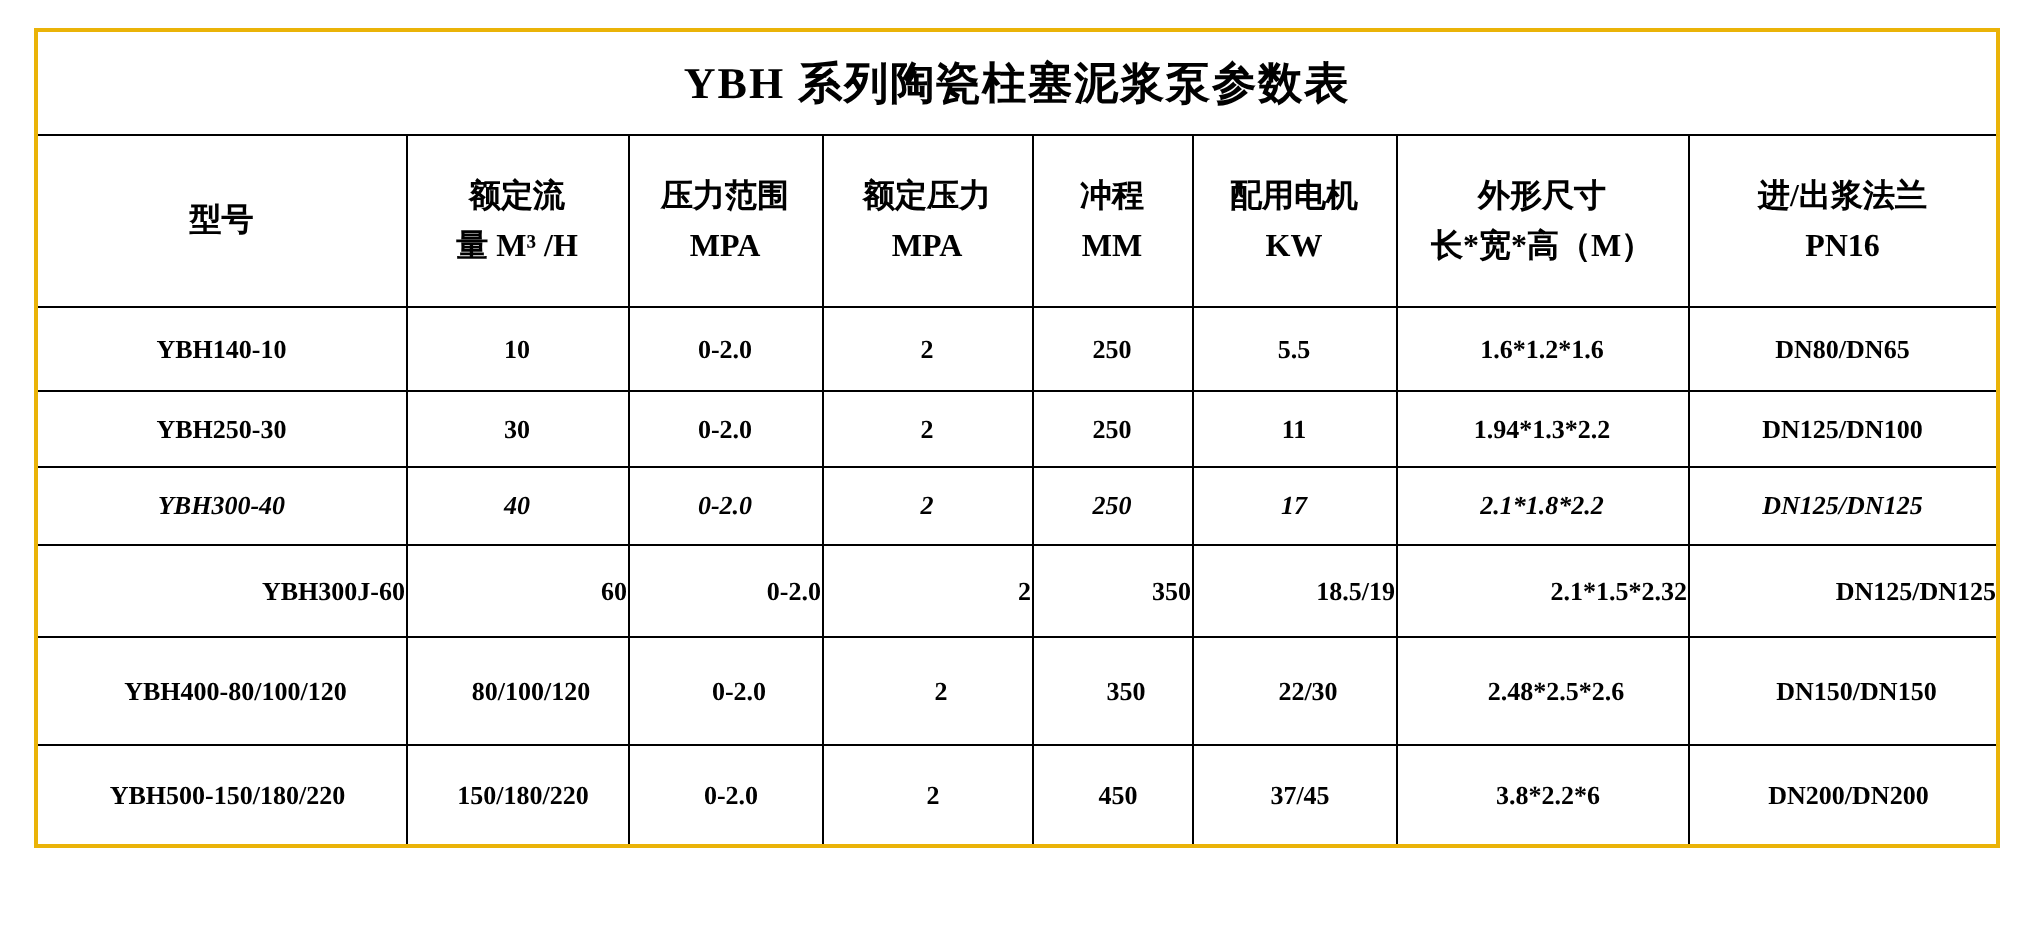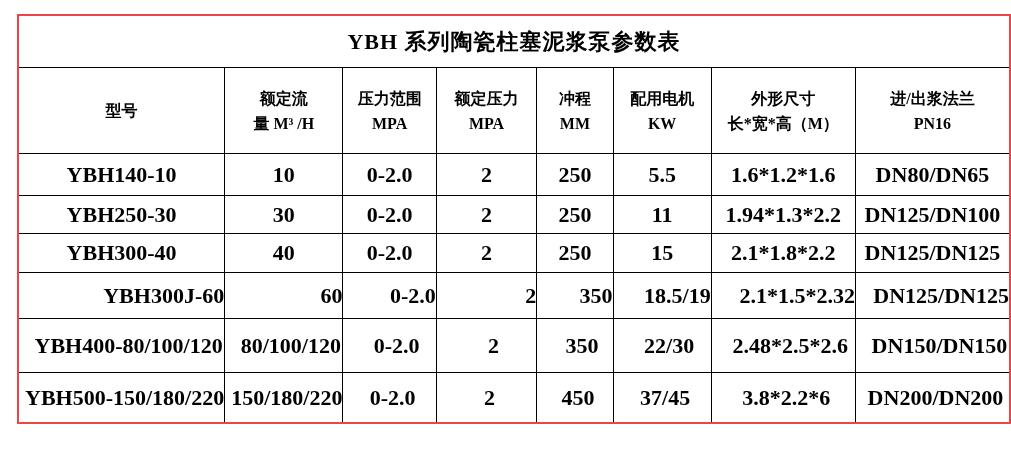--- a/index.html
+++ b/index.html
@@ -16,21 +16,21 @@
     height: 476px;
     background: #ffffff;
     overflow: hidden;
   }
   table.params {
     position: absolute;
     left: 17px;
     top: 14px;
     border-collapse: collapse;
     table-layout: fixed;
-    border: 2px solid #ef4444;
+    border: 2px solid #eab308;
     background: #ffffff;
   }
   table.params th,
   table.params td {
     border: 1px solid #000000;
     text-align: center;
     vertical-align: middle;
     color: #000000;
     font-weight: bold;
     padding: 0;
@@ -44,26 +44,26 @@
   }
   .header-cell {
     height: 85px;
     font-size: 16px;
   }
   .header-line {
     display: block;
     line-height: 25px;
   }
   td.cell {
-    font-size: 22px;
+    font-size: 13px;
   }
   tr.r1 td { height: 41px; }
   tr.r2 td { height: 36px; }
   tr.r3 td { height: 37px; }
-  tr.r4 td { height: 38px; }
+  tr.r4 td { height: 38px; font-style: italic; }
   tr.r5 td { height: 45px; text-align: right; }
   tr.r6 td { height: 53px; padding-left: 14px; }
   tr.r7 td { height: 49px; padding-left: 6px; }
 </style>
 </head>
 <body>
 
 <div class="sheet">
   <table class="params">
     <colgroup>
@@ -132,21 +132,21 @@
         <td class="cell">11</td>
         <td class="cell">1.94*1.3*2.2</td>
         <td class="cell">DN125/DN100</td>
       </tr>
       <tr class="r4">
         <td class="cell">YBH300-40</td>
         <td class="cell">40</td>
         <td class="cell">0-2.0</td>
         <td class="cell">2</td>
         <td class="cell">250</td>
-        <td class="cell">15</td>
+        <td class="cell">17</td>
         <td class="cell">2.1*1.8*2.2</td>
         <td class="cell">DN125/DN125</td>
       </tr>
       <tr class="r5">
         <td class="cell">YBH300J-60</td>
         <td class="cell">60</td>
         <td class="cell">0-2.0</td>
         <td class="cell">2</td>
         <td class="cell">350</td>
         <td class="cell">18.5/19</td>

